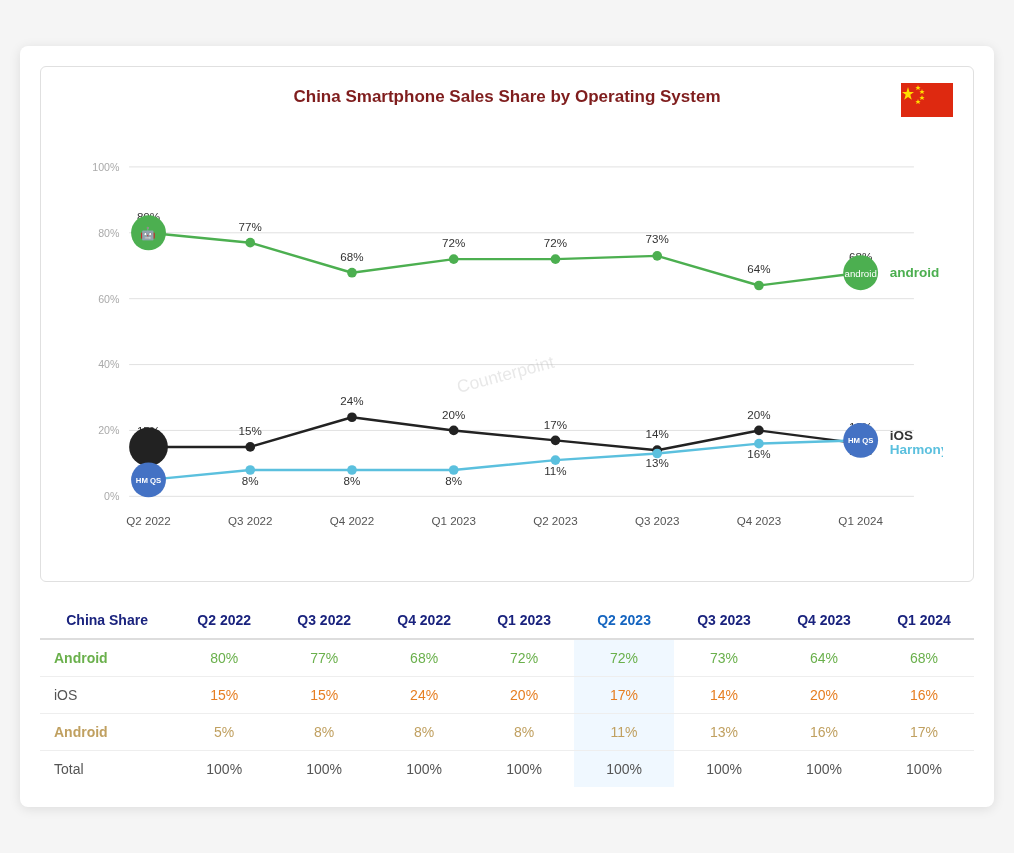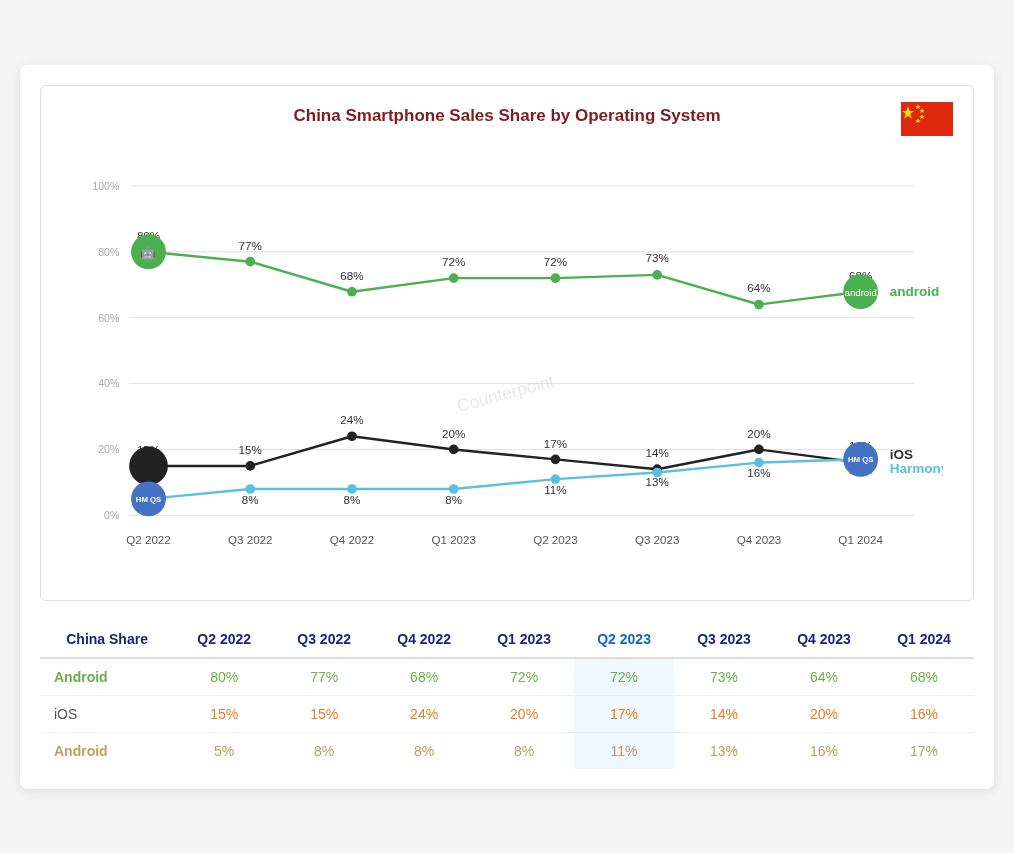--- a/index.html
+++ b/index.html
@@ -252,15 +252,26 @@
         <td style="color:#c0a060;font-weight:bold;">Android</td>
         <td>5%</td>
         <td>8%</td>
         <td>8%</td>
         <td>8%</td>
         <td style="background:#f0f8ff;">11%</td>
         <td>13%</td>
         <td>16%</td>
         <td>17%</td>
       </tr>
+      <tr class="row-total">
+        <td>Total</td>
+        <td>100%</td>
+        <td>100%</td>
+        <td>100%</td>
+        <td>100%</td>
+        <td style="background:#f0f8ff;">100%</td>
+        <td>100%</td>
+        <td>100%</td>
+        <td>100%</td>
+      </tr>
     </tbody>
   </table>
 </div>
 
 </body></html>

